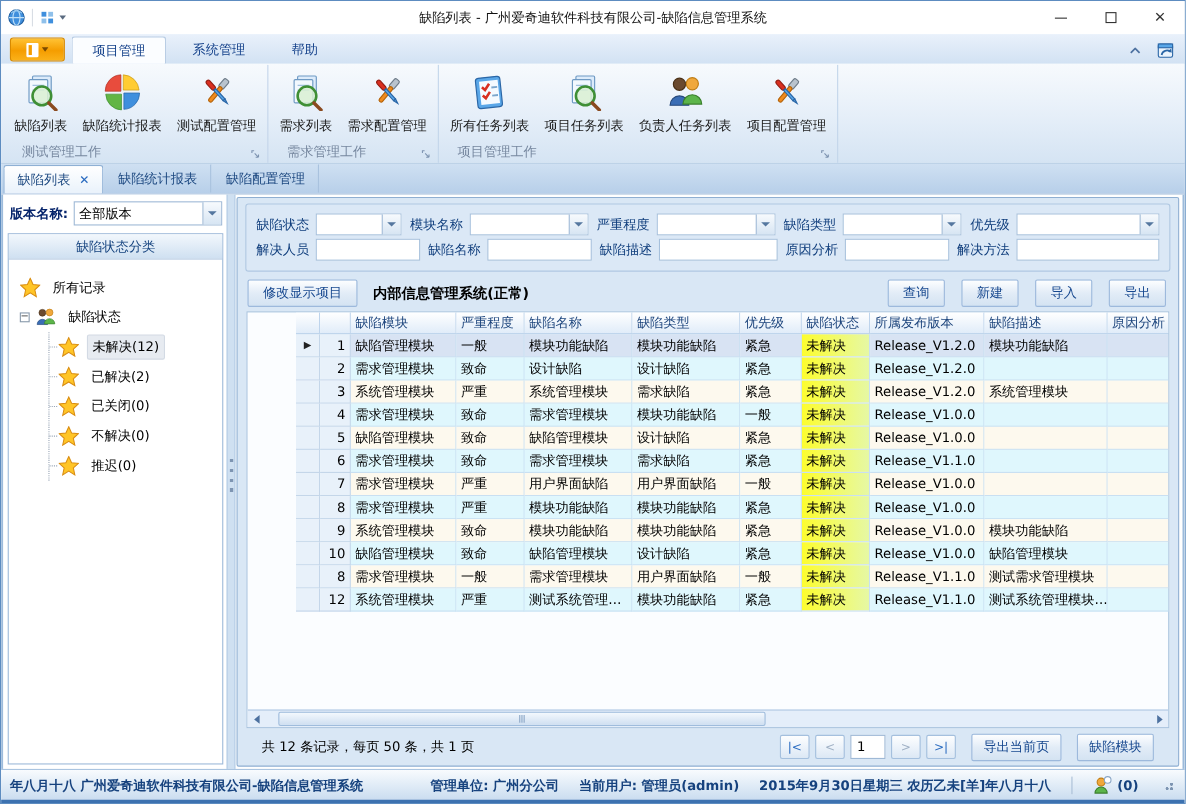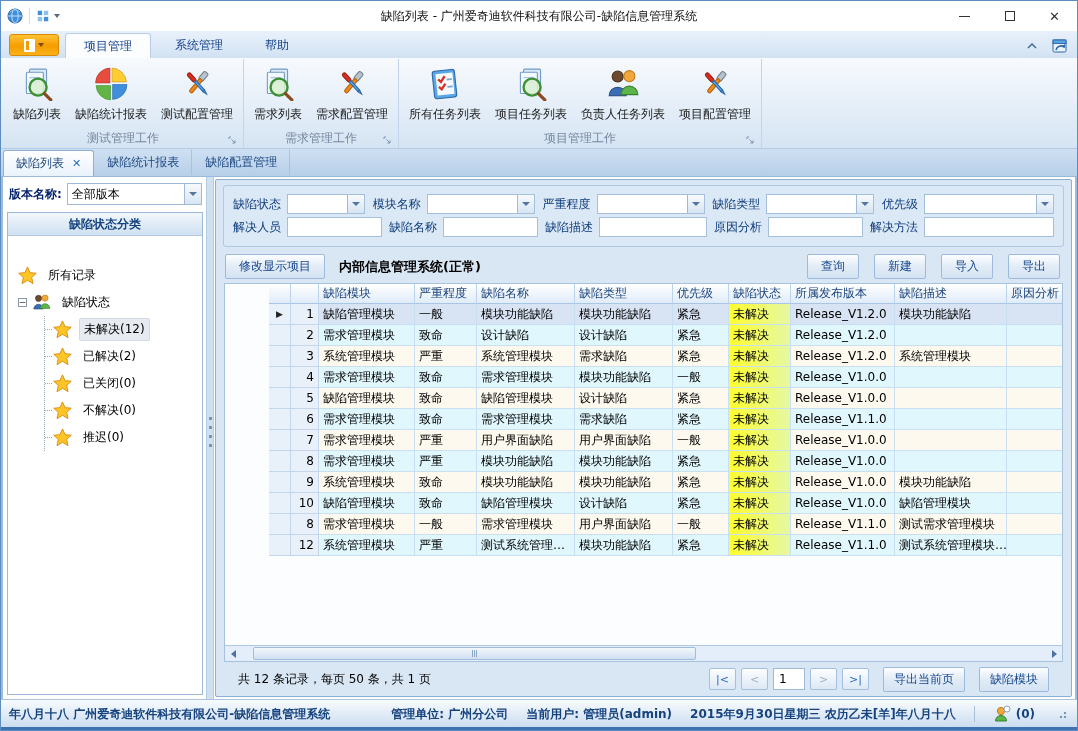--- a/index.html
+++ b/index.html
@@ -35,21 +35,21 @@
   .ribbon-right{ margin-left:auto; display:flex; align-items:center; gap:8px; padding-right:4px;}
   .chevron-btn{ width:22px; height:18px; display:flex; align-items:center; justify-content:center; cursor:pointer; border-radius:2px;}
 
   
   .ribbon{ position:absolute; top:57px; left:0; right:0; height:91px;
     background:linear-gradient(#f7fafd,#e3edf8 60%,#d5e4f3); border-bottom:1px solid #b4cbe4; display:flex; padding:1px 2px 0; }
   .rgroup{ display:flex; flex-direction:column; border-right:1px solid #c3d5ea; padding:0 3px; }
   .rgroup-buttons{ flex:1; display:flex; align-items:flex-start; padding-top:4px; }
   .rbtn{ display:flex; flex-direction:column; align-items:center; gap:5px; padding:4px 7px 2px; border-radius:3px; cursor:pointer; color:#1a1a1a; }
   .rbtn svg{ width:34px; height:34px; }
-  .rgroup-label{ height:19px; display:flex; align-items:center; justify-content:center; color:#76879f; position:relative; padding:0 14px; }
+  .rgroup-label{ height:19px; display:flex; align-items:center; color:#76879f; position:relative; padding:0 14px; }
   .launcher{ position:absolute; right:3px; bottom:3px; width:9px; height:9px; cursor:pointer; }
 
   
   .doctabs{ position:absolute; top:148px; left:0; right:0; height:28px;
     background:linear-gradient(#cfe0f2,#b7cfe9); display:flex; align-items:flex-end; padding:4px 2px 0 2px; border-bottom:1px solid #9db9d9;}
   .dtab{ padding:4px 12px; color:#1c4880; cursor:pointer; display:flex; align-items:center; gap:8px; border:1px solid transparent; border-bottom:none;}
   .dtab.active{ background:linear-gradient(#ffffff,#e9f2fb); border-color:#8fb0d4; border-radius:3px 3px 0 0; }
   .dtab .close{ color:#2a6bc0; font-weight:bold; font-size:11px; cursor:pointer;}
   .dtab:not(.active){ border-right:1px solid #a9c2de; margin-bottom:1px;}
 
@@ -59,22 +59,22 @@
   
   .sidebar{ width:203px; display:flex; flex-direction:column; background:#fff; padding:5px 3px 4px 4px; }
   .version-row{ display:flex; align-items:center; gap:5px; padding:1px 1px 7px 2px; }
   .version-row .lbl{ font-weight:bold; color:#06246b; white-space:nowrap;}
   .combo{ flex:1; height:22px; background:#fff; border:1px solid #9fb9d6; display:flex; align-items:stretch; cursor:pointer;}
   .combo .val{ flex:1; display:flex; align-items:center; padding-left:4px; color:#000;}
   .combo .dd, .field .dd{ width:17px; background:linear-gradient(#f7fafd,#d7e5f3); border-left:1px solid #9fb9d6; display:flex; align-items:center; justify-content:center;}
   .combo .dd::after, .field .dd::after{ content:""; width:0;height:0; border-left:4px solid transparent; border-right:4px solid transparent; border-top:4px solid #55779f;}
   .sidepanel{ flex:1; border:1px solid #9db9d9; display:flex; flex-direction:column; background:#fff; }
   .sidepanel-header{ height:23px; background:linear-gradient(#f2f7fc,#cfe0f1); border-bottom:1px solid #b3c9e2;
-    color:#14427e; font-weight:bold; display:flex; align-items:center; justify-content:center;}
-  .tree{ padding:26px 4px 4px 10px; }
+    color:#14427e; font-weight:normal; display:flex; align-items:center; justify-content:center;}
+  .tree{ padding:12px 4px 4px 10px; }
   .tree-item{ height:27px; display:flex; align-items:center; gap:7px; cursor:pointer; position:relative; white-space:nowrap;}
   .tree-item svg{ width:19px; height:19px; flex:none;}
   .tree-children{ margin-left:26px; border-left:1px dotted #98a5b6; padding-left:8px;}
   .tree-children .tree-item::before{ content:""; position:absolute; left:-8px; width:7px; border-top:1px dotted #98a5b6;}
   .tree-item .label{ padding:2px 4px; border-radius:2px;}
   .tree-item.selected .label{ background:#e7ebf1; border:1px solid #d3dae4;}
   .expander{ width:9px; height:9px; border:1px solid #8899ab; background:#fff; display:flex; align-items:center; justify-content:center; font-size:9px; line-height:7px; color:#333; flex:none; margin-right:-2px;}
 
   
   .splitter{ width:8px; background:#cfe0f1; border-left:1px solid #b6cce5; border-right:1px solid #b6cce5; cursor:col-resize; position:relative;}

